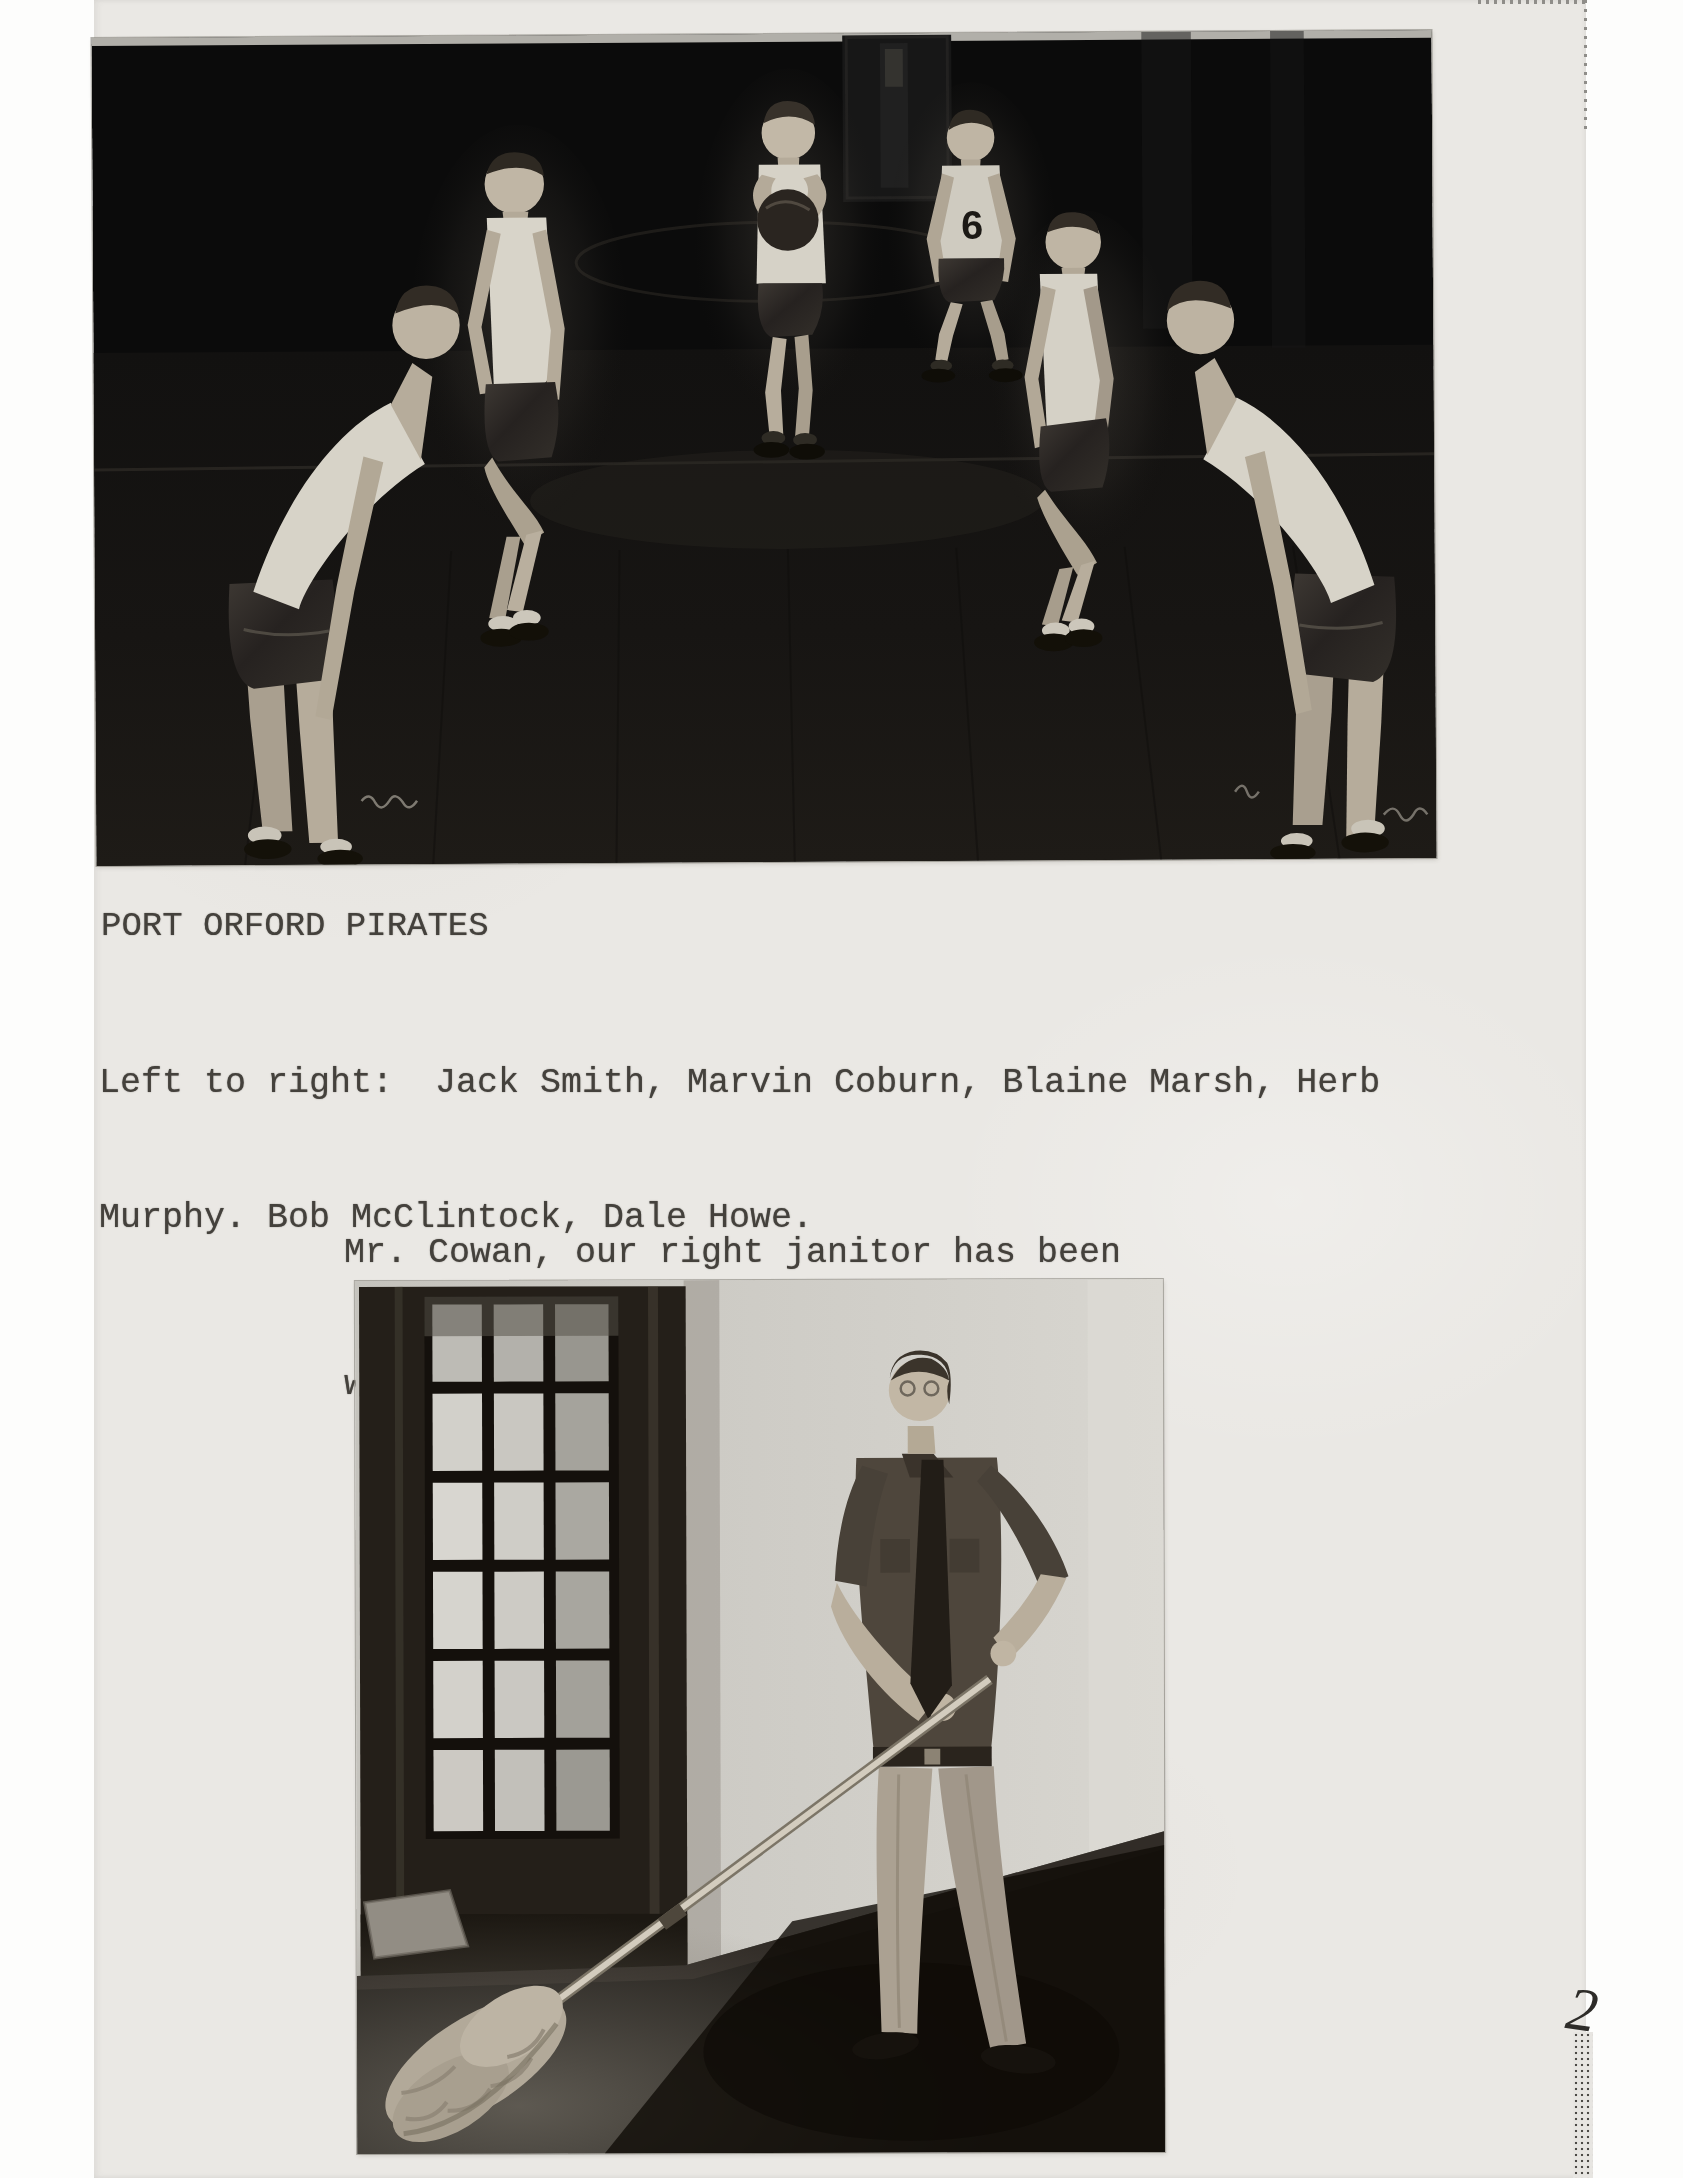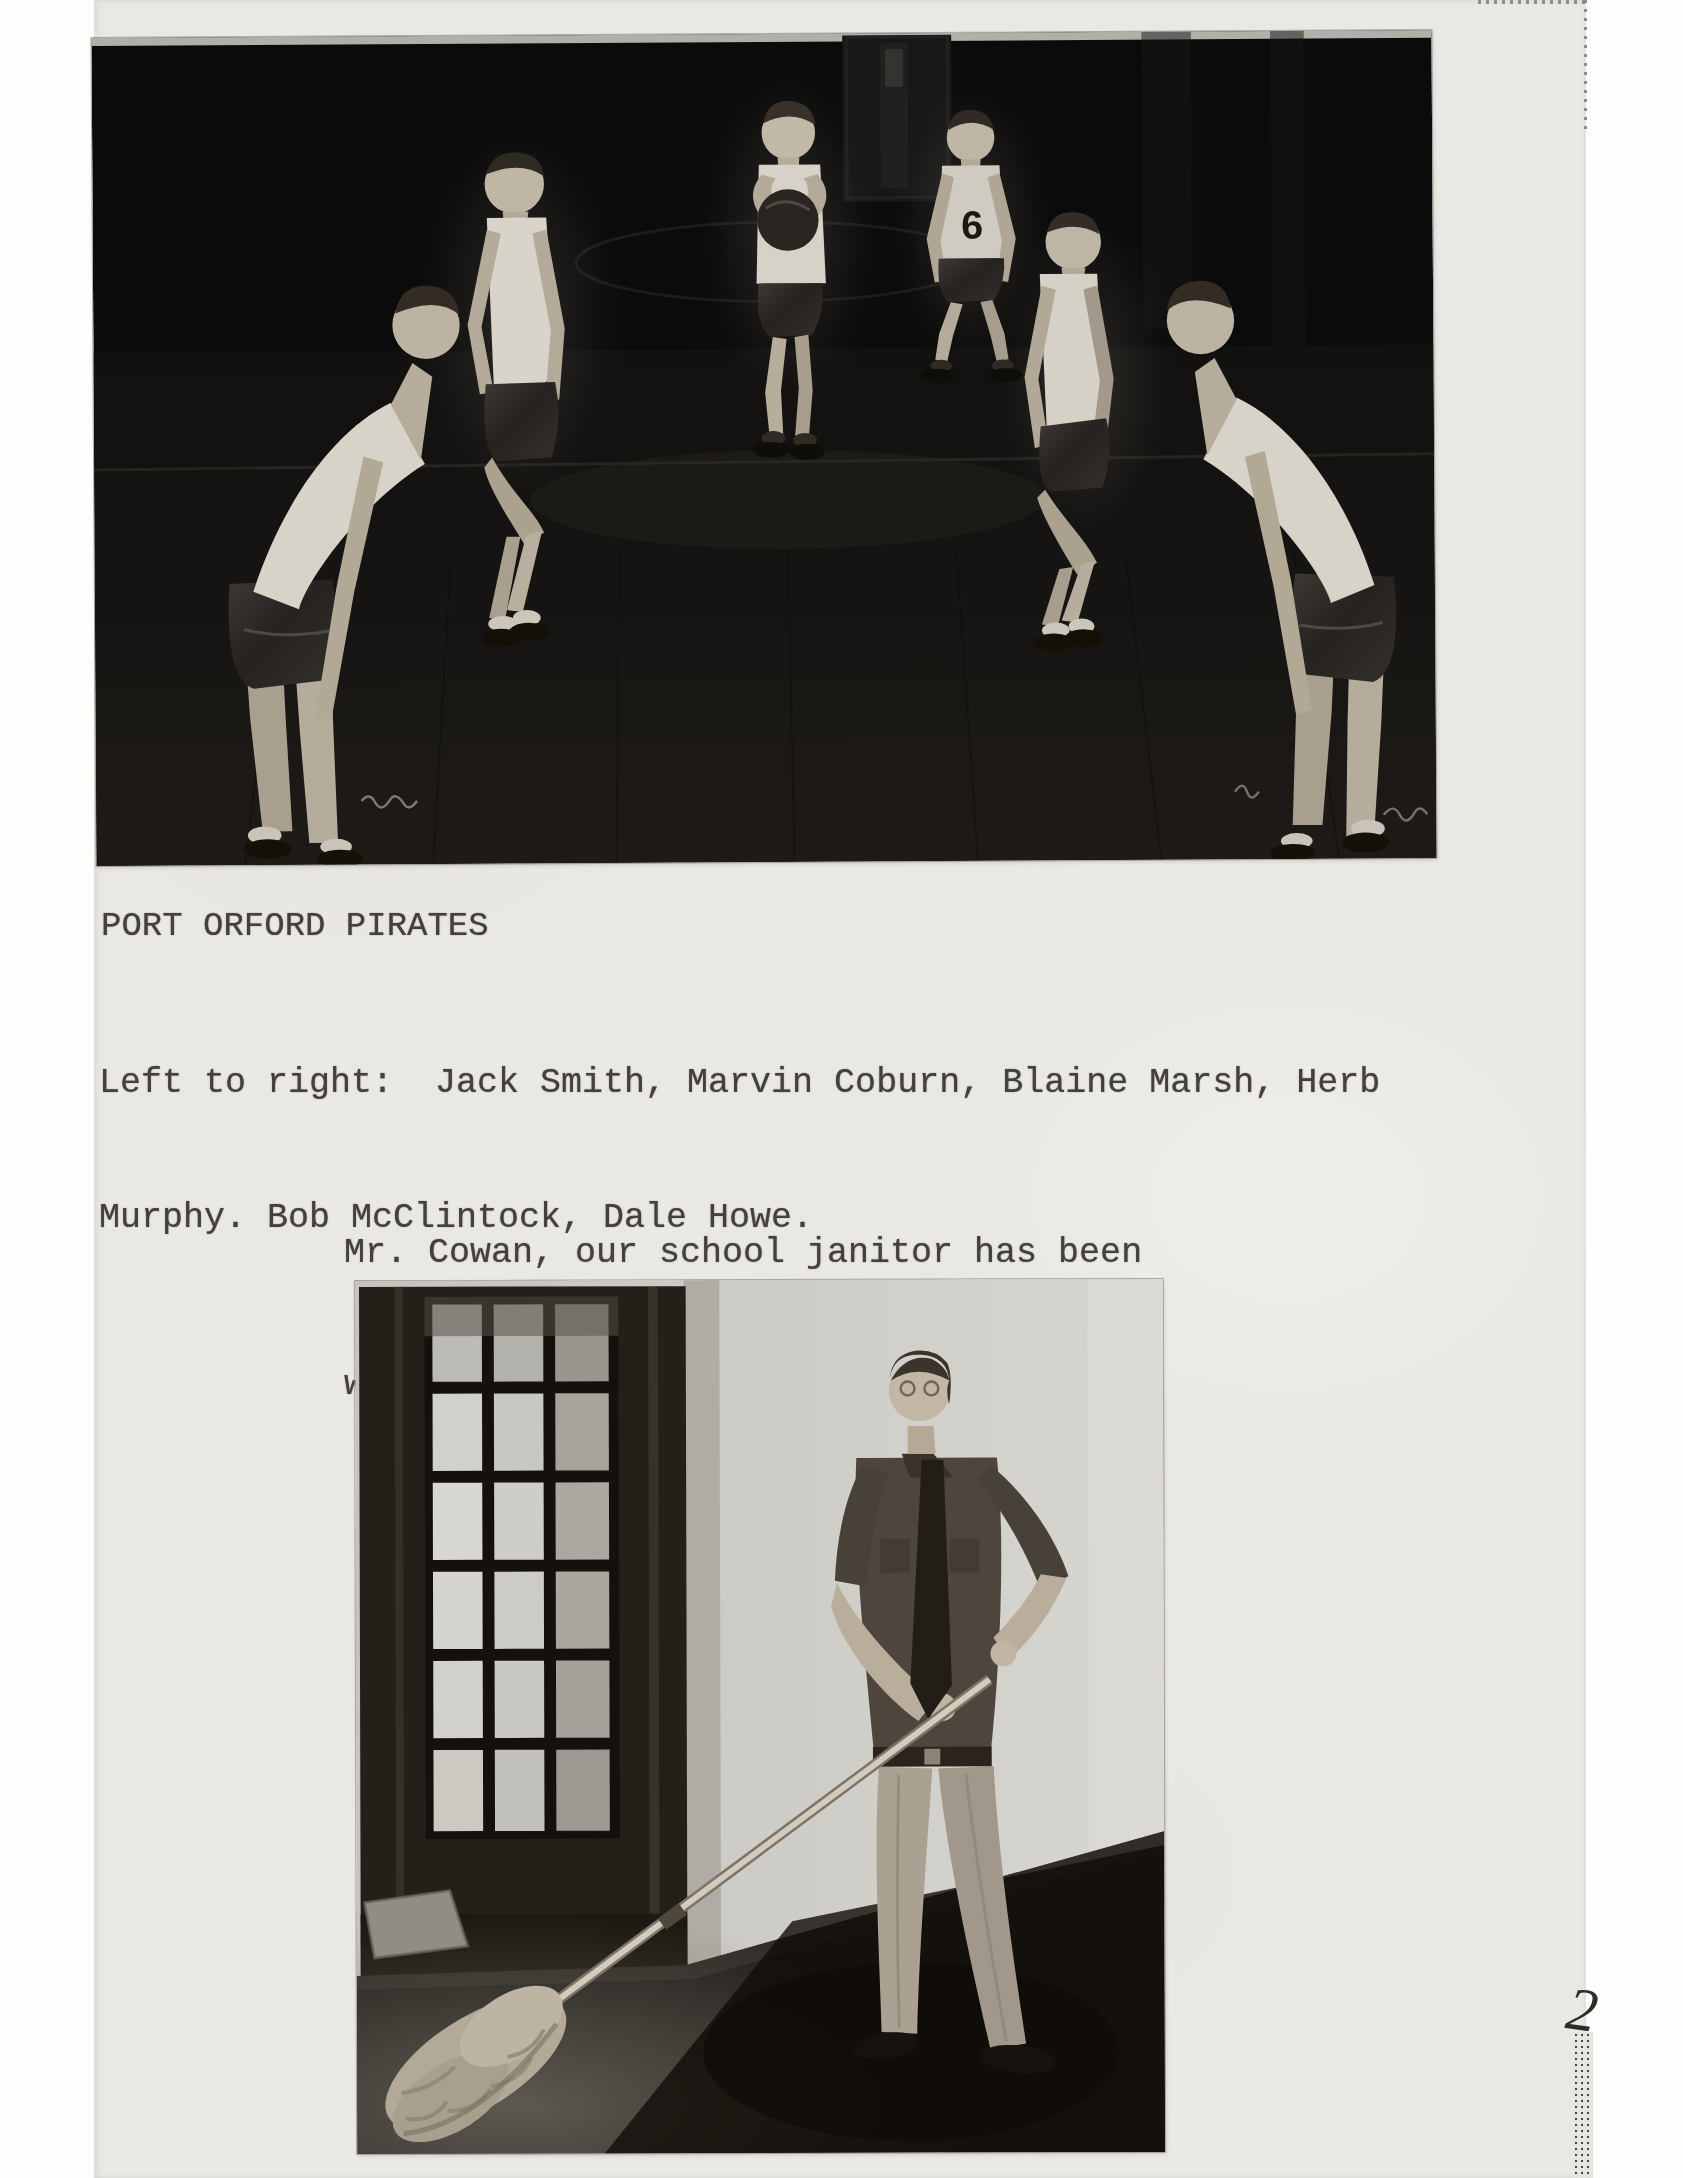--- a/index.html
+++ b/index.html
@@ -199,21 +199,21 @@
     </div>
 
     <div class="typed" id="roster">
       <div>Left to right:  Jack Smith, Marvin Coburn, Blaine Marsh, Herb</div>
       <div>Murphy. Bob McClintock, Dale Howe.</div>
     </div>
 
     <div class="typed" id="team-title">PORT ORFORD PIRATES</div>
 
     <div class="typed" id="janitor-note">
-      <div>Mr. Cowan, our school janitor has been</div>
+      <div>Mr. Cowan, our right janitor has been</div>
       <div>with us for two years.</div>
     </div>
 
     <div class="photo" id="photo2" aria-label="Mr. Cowan standing by a glass-paned door pushing a dust mop across a dark floor">
       <svg width="808" height="873" viewBox="0 0 816 882">
         <defs>
           <linearGradient id="wallg" x1="0" y1="0" x2="1" y2="0">
             <stop offset="0%" stop-color="#c5c3bd"></stop>
             <stop offset="55%" stop-color="#cfcdc7"></stop>
             <stop offset="100%" stop-color="#d8d6d0"></stop>

